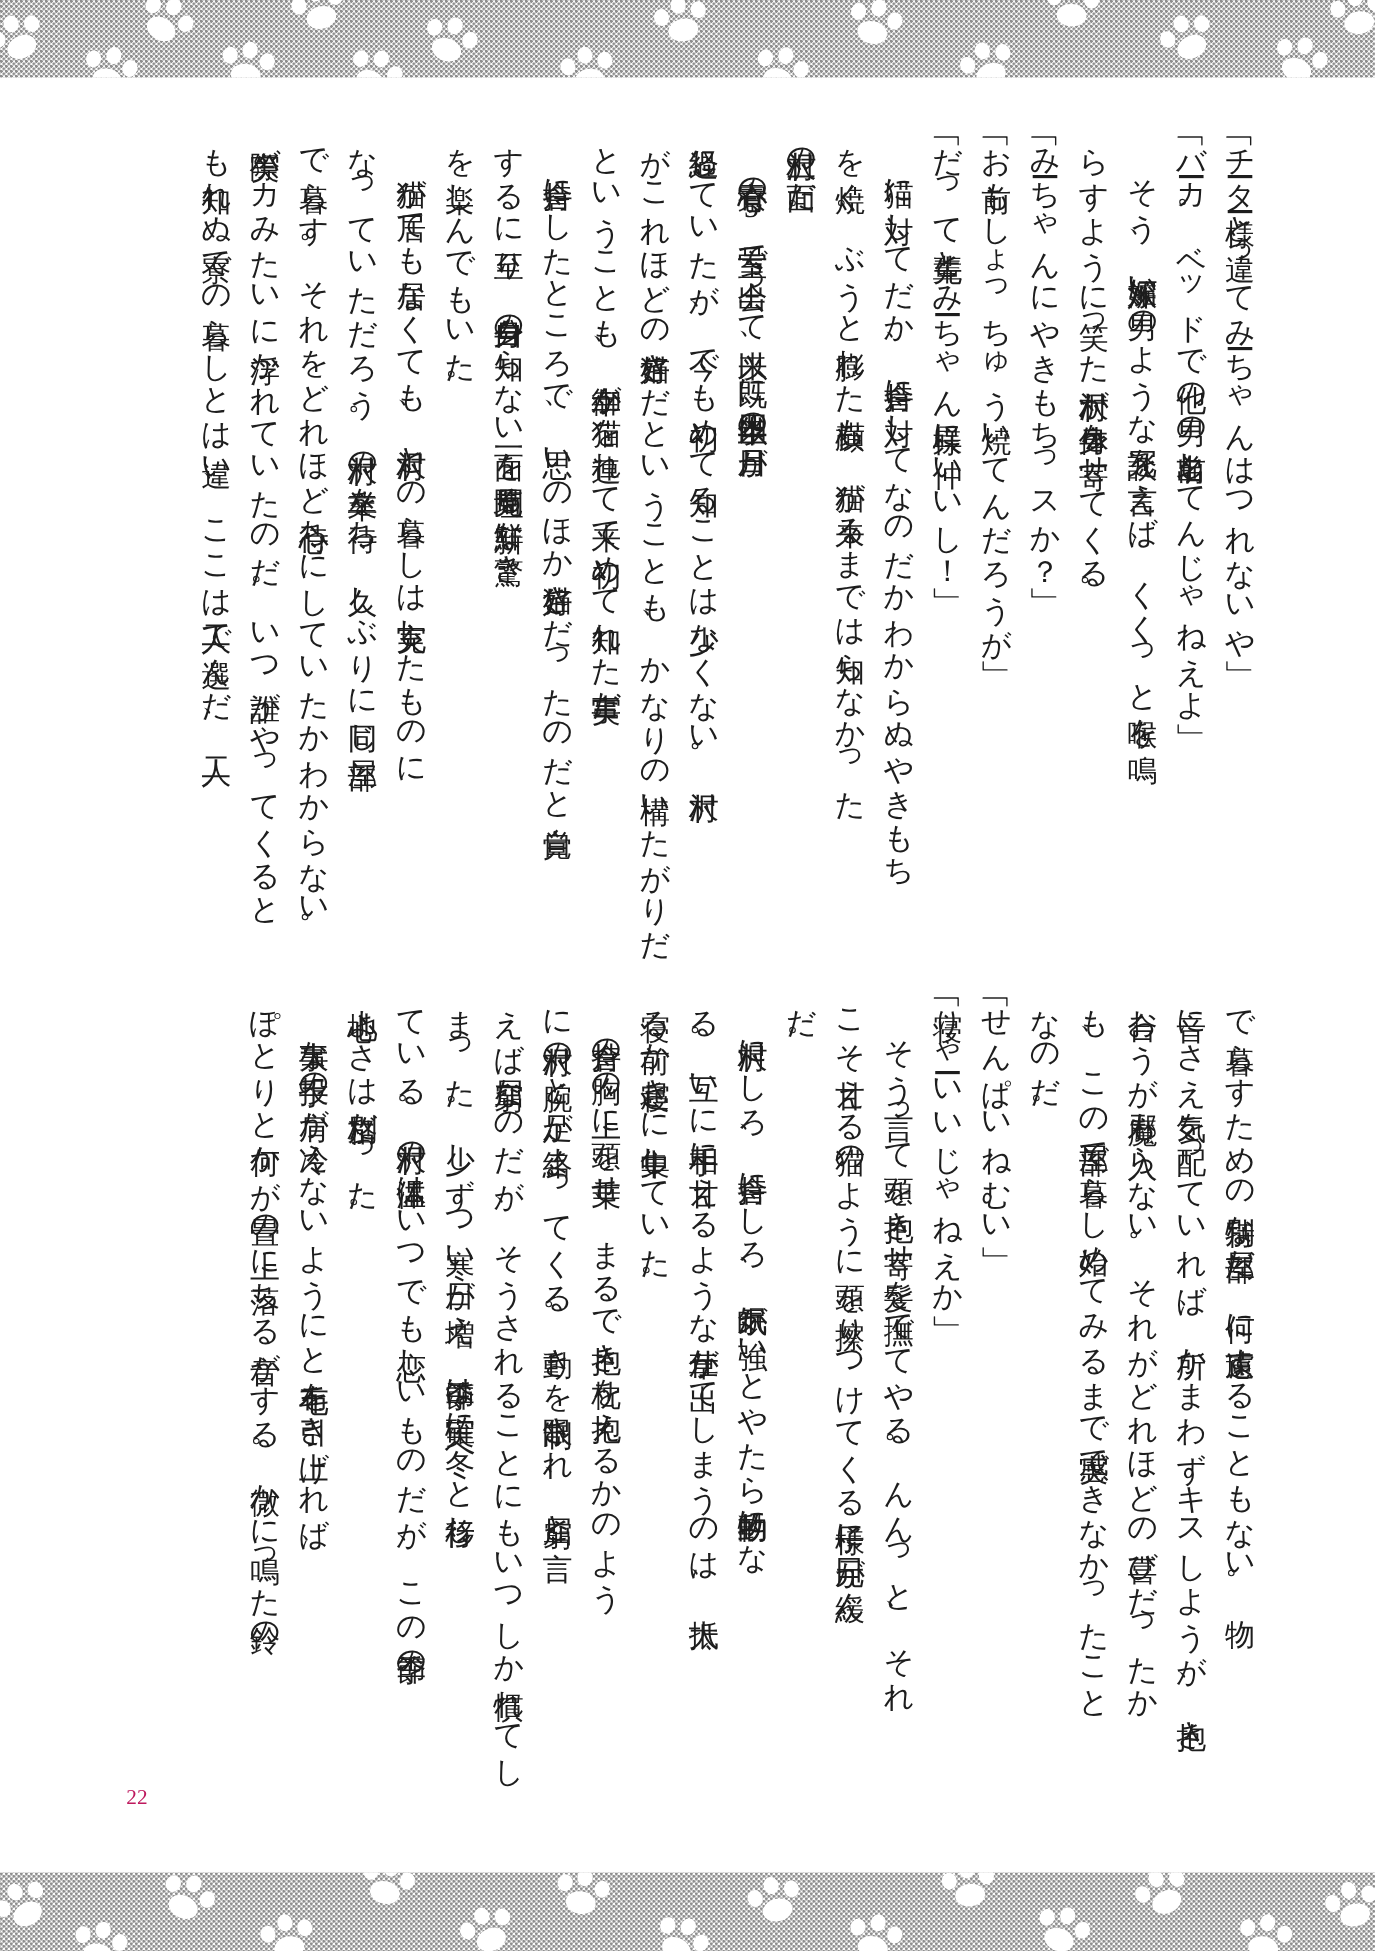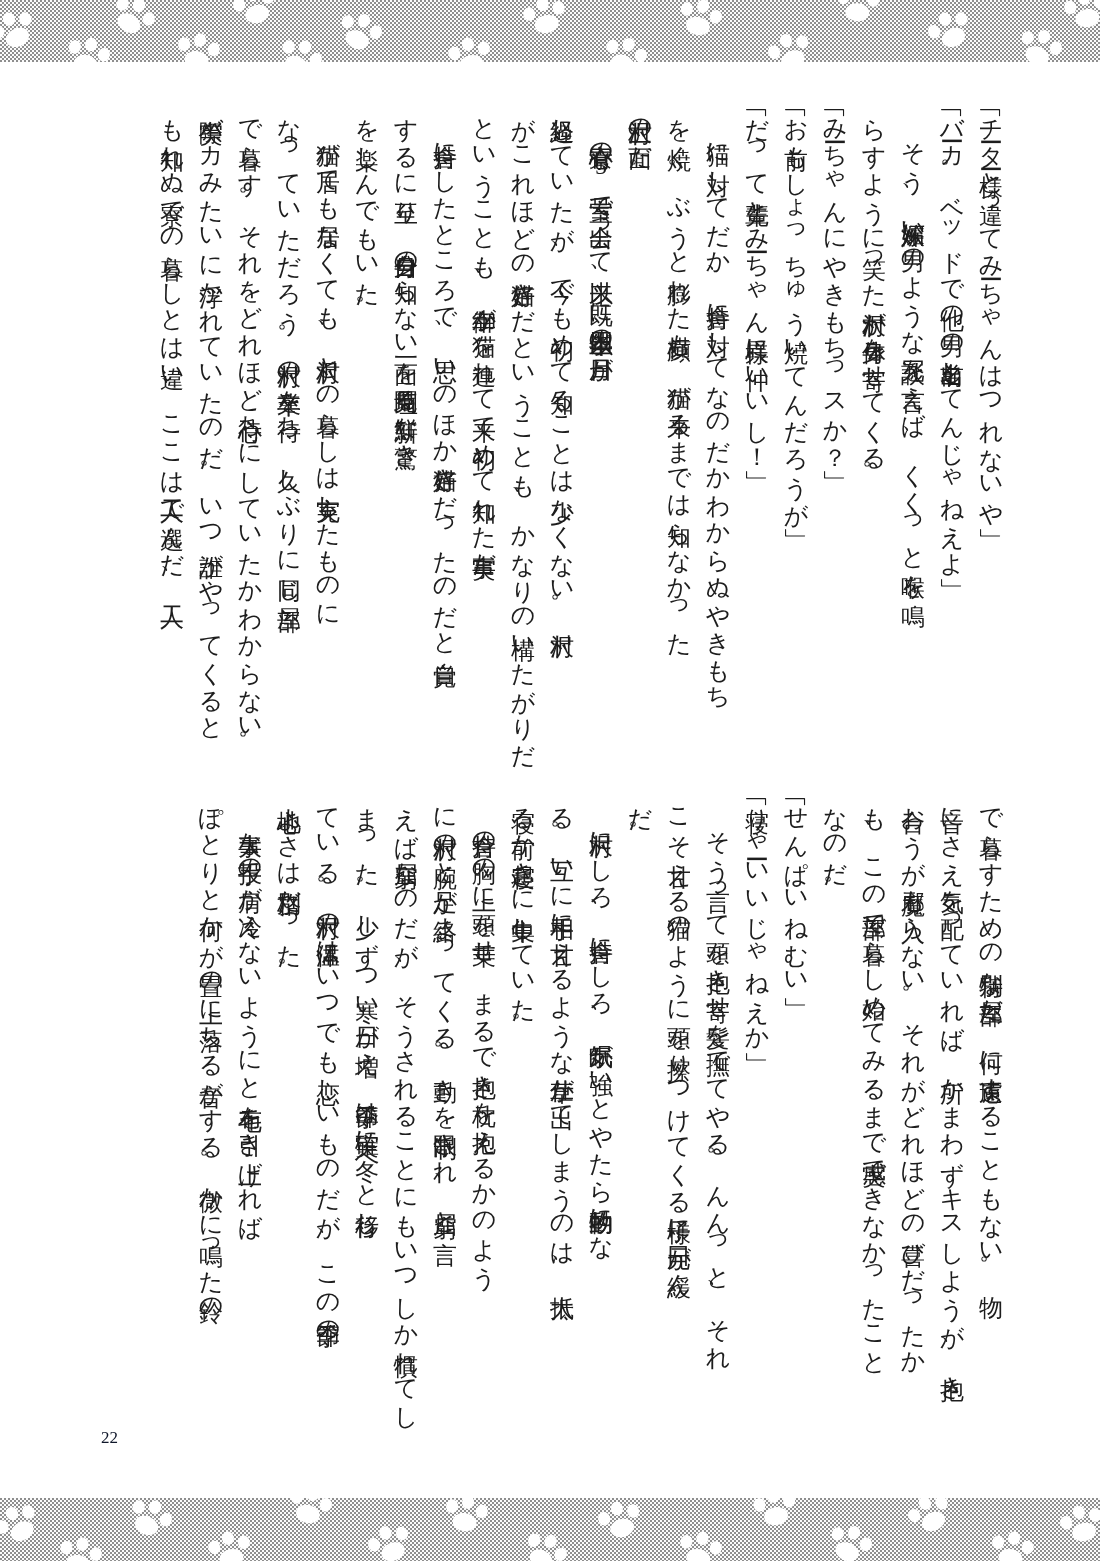--- a/index.html
+++ b/index.html
@@ -35,21 +35,21 @@
     color:#1d1d1d;
   }
   .vtext p { margin:0; padding:0; line-height:39px; }
   .vtext.upper { top:102px; }
   .vtext.lower { top:791px; }
   
   .page-number {
     position:absolute;
     left:101px; top:1428px;
     font-size:17px;
-    color:#0f172a;
+    color:#be185d;
     font-family:"Liberation Serif", serif;
   }
 </style>
 </head>
 <body>
 
 <div class="page">
 
   <div class="paw-band top" id="band-top">
       <svg class="paw" style="left:-10px;top:6px;transform:rotate(-25deg)" viewBox="0 0 64 64">

